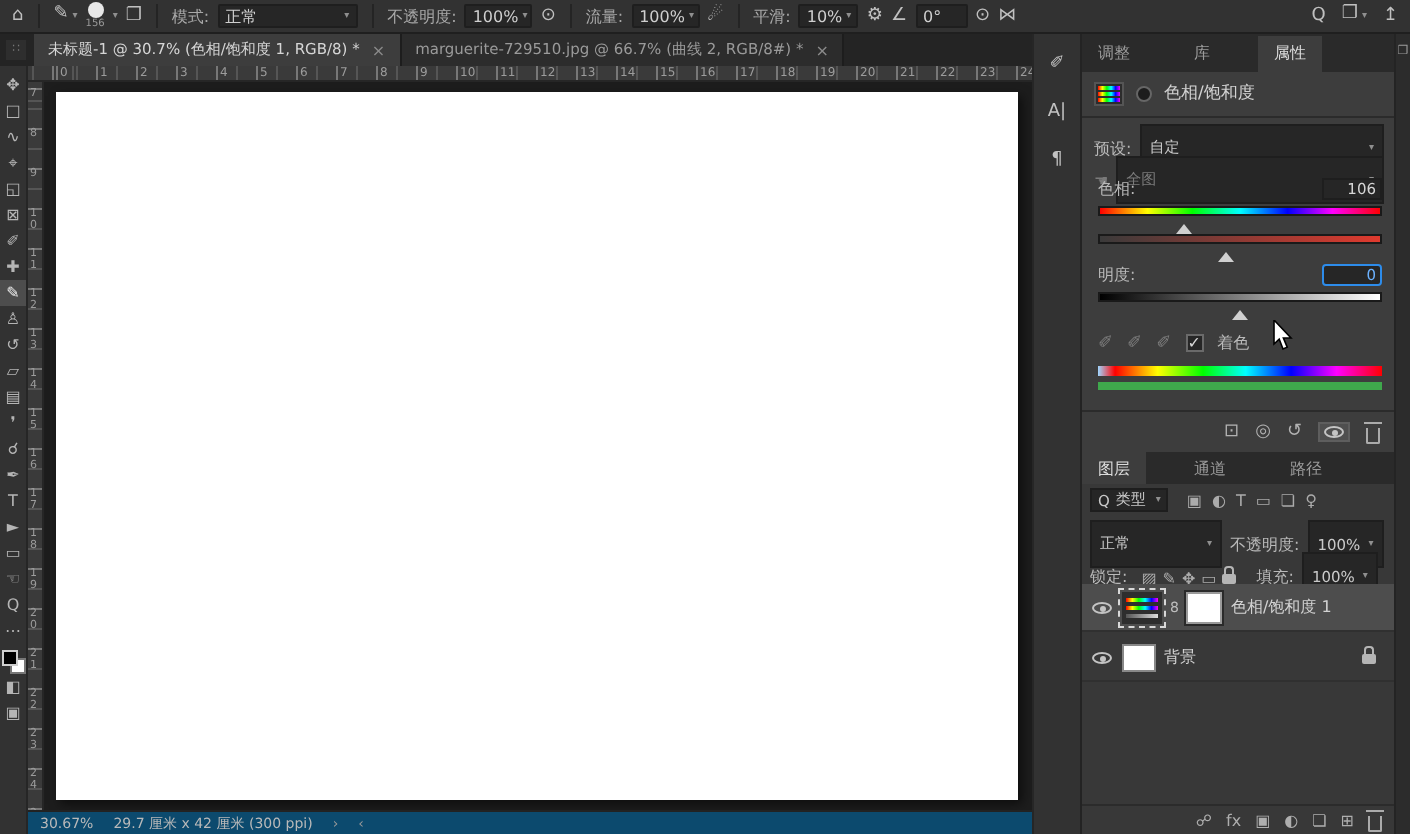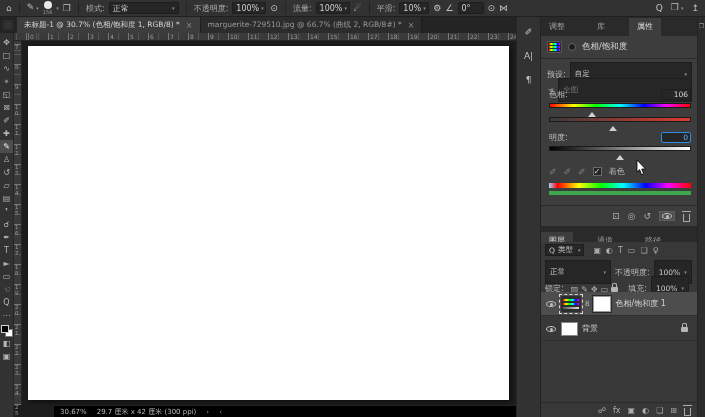--- a/index.html
+++ b/index.html
@@ -40,21 +40,21 @@
   .hruler{position:absolute;left:0;top:0;width:502px;height:8px;background:#3a3a3a;border-bottom:1px solid #262626;
     background-image:repeating-linear-gradient(90deg,#777 0 1px,transparent 1px 20px),repeating-linear-gradient(90deg,#555 0 1px,transparent 1px 10px);
     background-position:14px 0,24px 0;}
   .hnum{position:absolute;top:0;font-size:6px;color:#9c9c9c;line-height:8px;}
   .vruler{position:absolute;left:0;top:8px;width:8px;height:364px;background:#3a3a3a;border-right:1px solid #262626;
     background-image:repeating-linear-gradient(180deg,#777 0 1px,transparent 1px 20px),repeating-linear-gradient(180deg,#555 0 1px,transparent 1px 10px);
     background-position:0 3px,0 13px;}
   .vnum{position:absolute;left:1px;width:6px;font-size:5.5px;line-height:6px;color:#9c9c9c;word-break:break-all;}
   .canvas-area{position:absolute;left:8px;top:8px;width:494px;height:364px;background:#1d1d1d;overflow:hidden;}
   .canvas{position:absolute;left:6px;top:5px;width:481px;height:354px;background:#ffffff;box-shadow:2px 2px 5px rgba(0,0,0,.55);}
-  .statusbar{position:absolute;left:0;bottom:0;width:502px;height:12px;background:#000000;border-top:1px solid #222;display:flex;align-items:center;gap:10px;padding:0 6px;font-size:7px;color:#b9b9b9;margin-left:40px;}
+  .statusbar{position:absolute;left:0;bottom:0;width:502px;height:12px;background:#0c4a6e;border-top:1px solid #222;display:flex;align-items:center;gap:10px;padding:0 6px;font-size:7px;color:#b9b9b9;}
   .status-chev{color:#9a9a9a;}
 
   
   .dock-strip{position:absolute;left:516px;top:17px;width:24px;height:400px;background:#323232;border-left:1px solid #262626;display:flex;flex-direction:column;align-items:center;padding-top:8px;gap:10px;}
   .dock-icon{width:16px;height:14px;line-height:14px;text-align:center;color:#c2c2c2;font-size:9px;}
 
   
   .right-panels{position:absolute;left:540px;top:17px;width:157px;height:400px;background:#333333;border-left:1px solid #232323;}
   .far-strip{position:absolute;left:697px;top:17px;width:8px;height:400px;background:#2c2c2c;border-left:1px solid #242424;}
   .far-icon{display:block;margin:5px auto;width:7px;font-size:6px;color:#9b9b9b;text-align:center;}
@@ -87,21 +87,21 @@
   .droppers{position:absolute;left:8px;top:130px;display:flex;align-items:center;gap:7px;}
   .dropper{color:#7d7d7d;font-size:9px;}
   .checkbox{width:9px;height:9px;background:#262626;border:1px solid #6a6a6a;color:#d8d8d8;font-size:8px;line-height:8px;text-align:center;}
   .spectrum1{position:absolute;left:8px;top:147px;width:142px;height:5px;background:linear-gradient(90deg,#9fd7ff 0,#f00 6%,#ff0 21%,#0f0 37%,#0ff 52%,#00f 68%,#f0f 84%,#f00);}
   .spectrum2{position:absolute;left:8px;top:155px;width:142px;height:4px;}
   .props-footer{position:absolute;left:0;bottom:0;width:157px;height:21px;border-top:1px solid #2b2b2b;display:flex;align-items:center;justify-content:flex-end;gap:8px;padding:0 8px;}
   .pf-icon{color:#b2b2b2;font-size:9px;display:flex;align-items:center;}
   .pf-icon.pressed{background:#4f4f4f;border:1px solid #5e5e5e;padding:1px 2px;}
 
   
-  .ltab-row{position:absolute;left:0;top:209px;width:157px;height:24px;background:#2a2a2a;display:flex;align-items:flex-end;}
+  .ltab-row{position:absolute;left:0;top:209px;width:157px;height:24px;background:#2a2a2a;display:flex;align-items:flex-start;}
   .layers{position:absolute;left:0;top:225px;width:157px;height:175px;background:#383838;}
   .lrow{position:absolute;left:0;width:157px;display:flex;align-items:center;gap:4px;padding:0 4px;}
   .filter-box{display:flex;align-items:center;gap:3px;background:#262626;border:1px solid #1e1e1e;height:12px;padding:0 3px;color:#c9c9c9;font-size:7.5px;}
   .fi{color:#ababab;font-size:8px;margin-left:5px;}
   .lk{color:#ababab;font-size:8px;margin-left:3px;display:inline-flex;align-items:center;}
   .layer-row{position:absolute;left:0;width:157px;height:24px;display:flex;align-items:center;gap:4px;padding:0 4px;border-bottom:1px solid #303030;}
   .layer-row.sel{background:#4d4d4d;}
   .eye-cell{width:12px;display:flex;justify-content:center;}
   .adj-thumb{position:relative;width:20px;height:16px;background:#2e2e2e;outline:1px dashed #d8d8d8;outline-offset:1px;display:flex;flex-direction:column;justify-content:space-around;padding:2px;}
   .adj-thumb i{display:block;height:2px;background:linear-gradient(90deg,#f00,#ff0,#0f0,#0ff,#00f,#f0f);}

